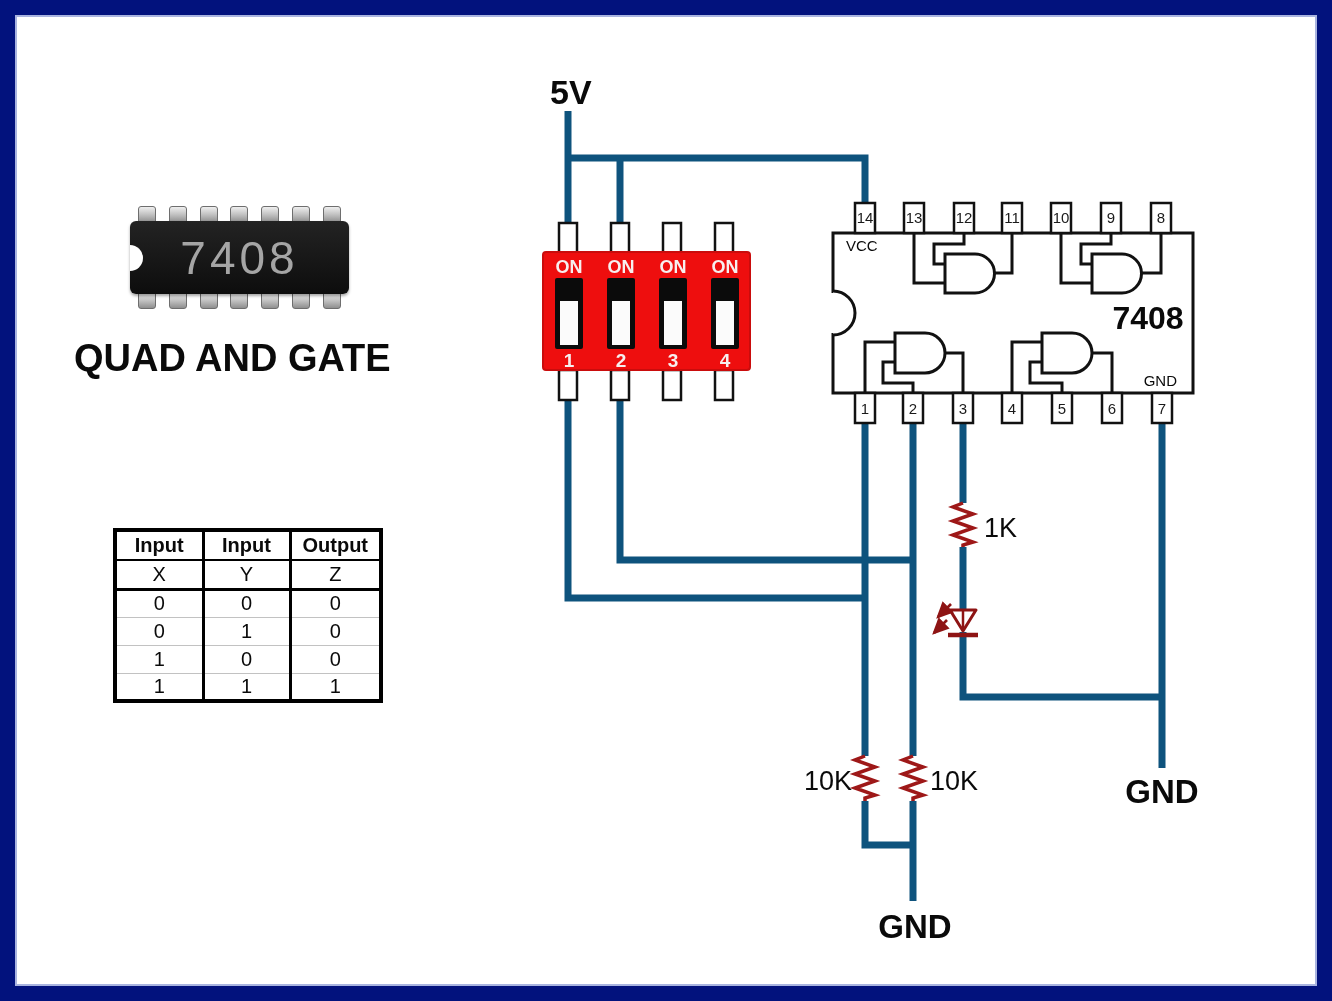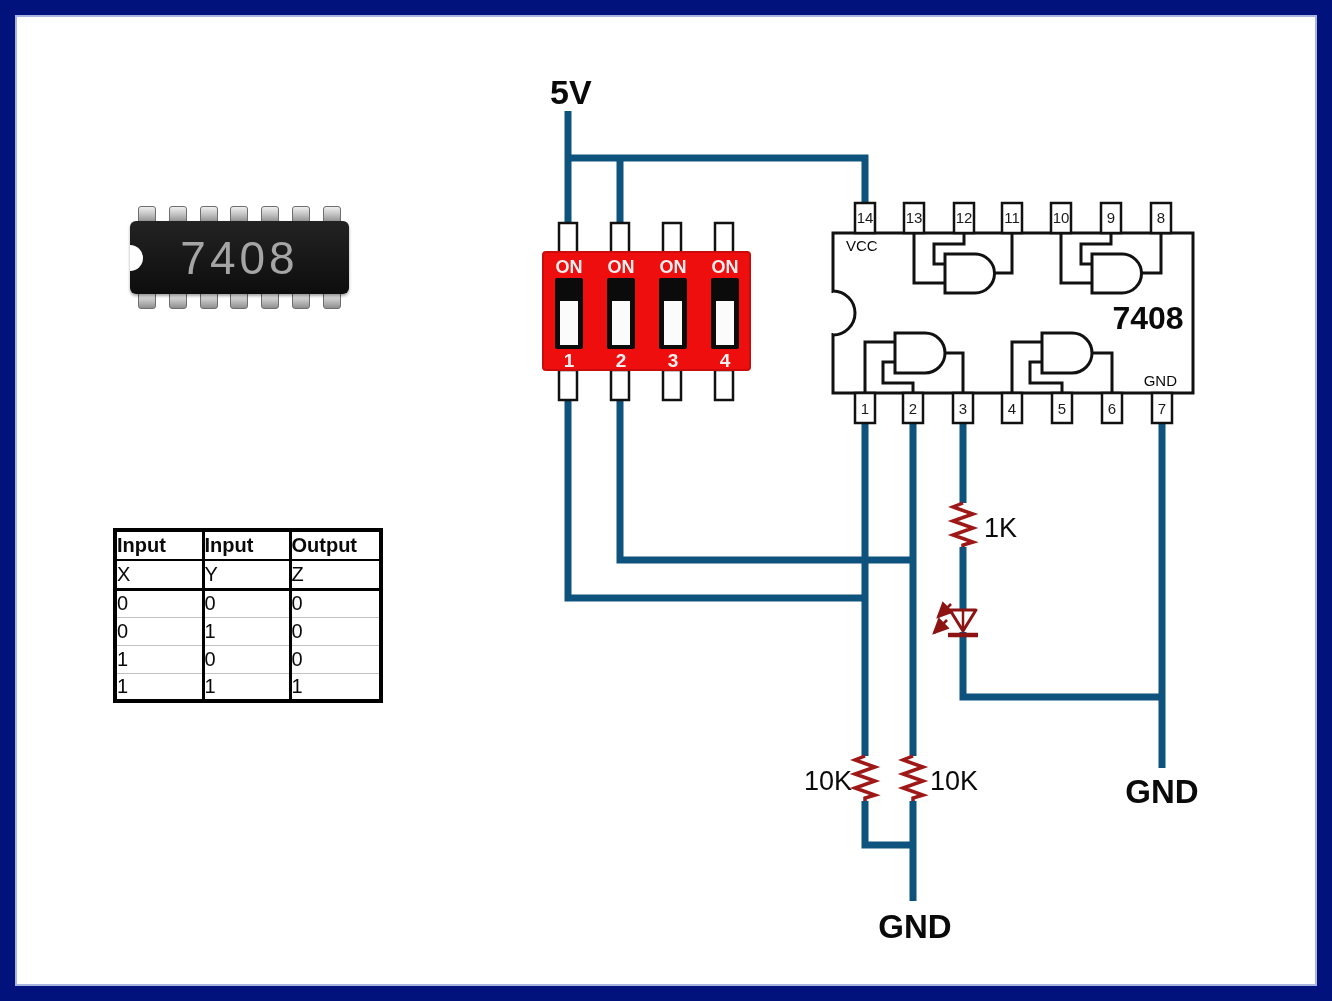--- a/index.html
+++ b/index.html
@@ -16,21 +16,21 @@
   .pin-row.bottom .chip-pin{border-radius:1px 1px 3px 3px;}
   .chip-pin{width:18px;height:17px;background:linear-gradient(180deg,#efefef 0%,#bdbdbd 55%,#8f8f8f 100%);border:1px solid #6e6e6e;}
   .chip-body{position:relative;height:73px;margin:-2px 0;background:linear-gradient(180deg,#232323,#0d0d0d);border-radius:6px;
     display:flex;align-items:center;justify-content:center;overflow:hidden;box-shadow:0 2px 3px rgba(0,0,0,.35);}
   .chip-notch{position:absolute;left:-13px;top:50%;transform:translateY(-50%);width:26px;height:26px;border-radius:50%;background:#fff;}
   .chip-label{color:#a5a5a5;font-size:46px;letter-spacing:4px;line-height:1;}
   .chip-caption{position:absolute;left:74px;top:337px;font-size:38px;font-weight:bold;color:#0a0a0a;letter-spacing:0px;white-space:nowrap;}
   
   .truth-wrap{position:absolute;left:113px;top:528px;}
   table.truth{border-collapse:collapse;border:4px solid #000;background:#fff;}
-  table.truth td{text-align:left;vertical-align:middle;border-left:3px solid #000;border-right:3px solid #000;font-size:20px;color:#0a0a0a;padding:0;}
+  table.truth td{text-align:center;vertical-align:middle;border-left:3px solid #000;border-right:3px solid #000;font-size:20px;color:#0a0a0a;padding:0;}
   table.truth col.c1{width:88px;} table.truth col.c2{width:87px;} table.truth col.c3{width:91px;}
   tr.row-head td{font-weight:bold;height:30px;border-bottom:2px solid #000;}
   tr.row-vars td{height:29px;border-bottom:3px solid #000;}
   tr.row-data td{height:28px;border-bottom:1px solid #c2c2c2;}
   tr.row-data:last-child td{border-bottom:none;}
   
   .schematic{position:absolute;left:0;top:0;width:1332px;height:1001px;}
   text.sch{fill:#0a0a0a;}
   .b{font-weight:bold;}
 </style>
@@ -56,20 +56,21 @@
     <div class="pin-row bottom">
       <div class="chip-pin"></div>
       <div class="chip-pin"></div>
       <div class="chip-pin"></div>
       <div class="chip-pin"></div>
       <div class="chip-pin"></div>
       <div class="chip-pin"></div>
       <div class="chip-pin"></div>
     </div>
   </div>
+  <div class="chip-caption">QUAD AND GATE</div>
 
   <div class="truth-wrap">
     <table class="truth">
       <colgroup>
           <col class="c1">
           <col class="c2">
           <col class="c3">
         </colgroup>
       <tbody>
           <tr class="row-head">

